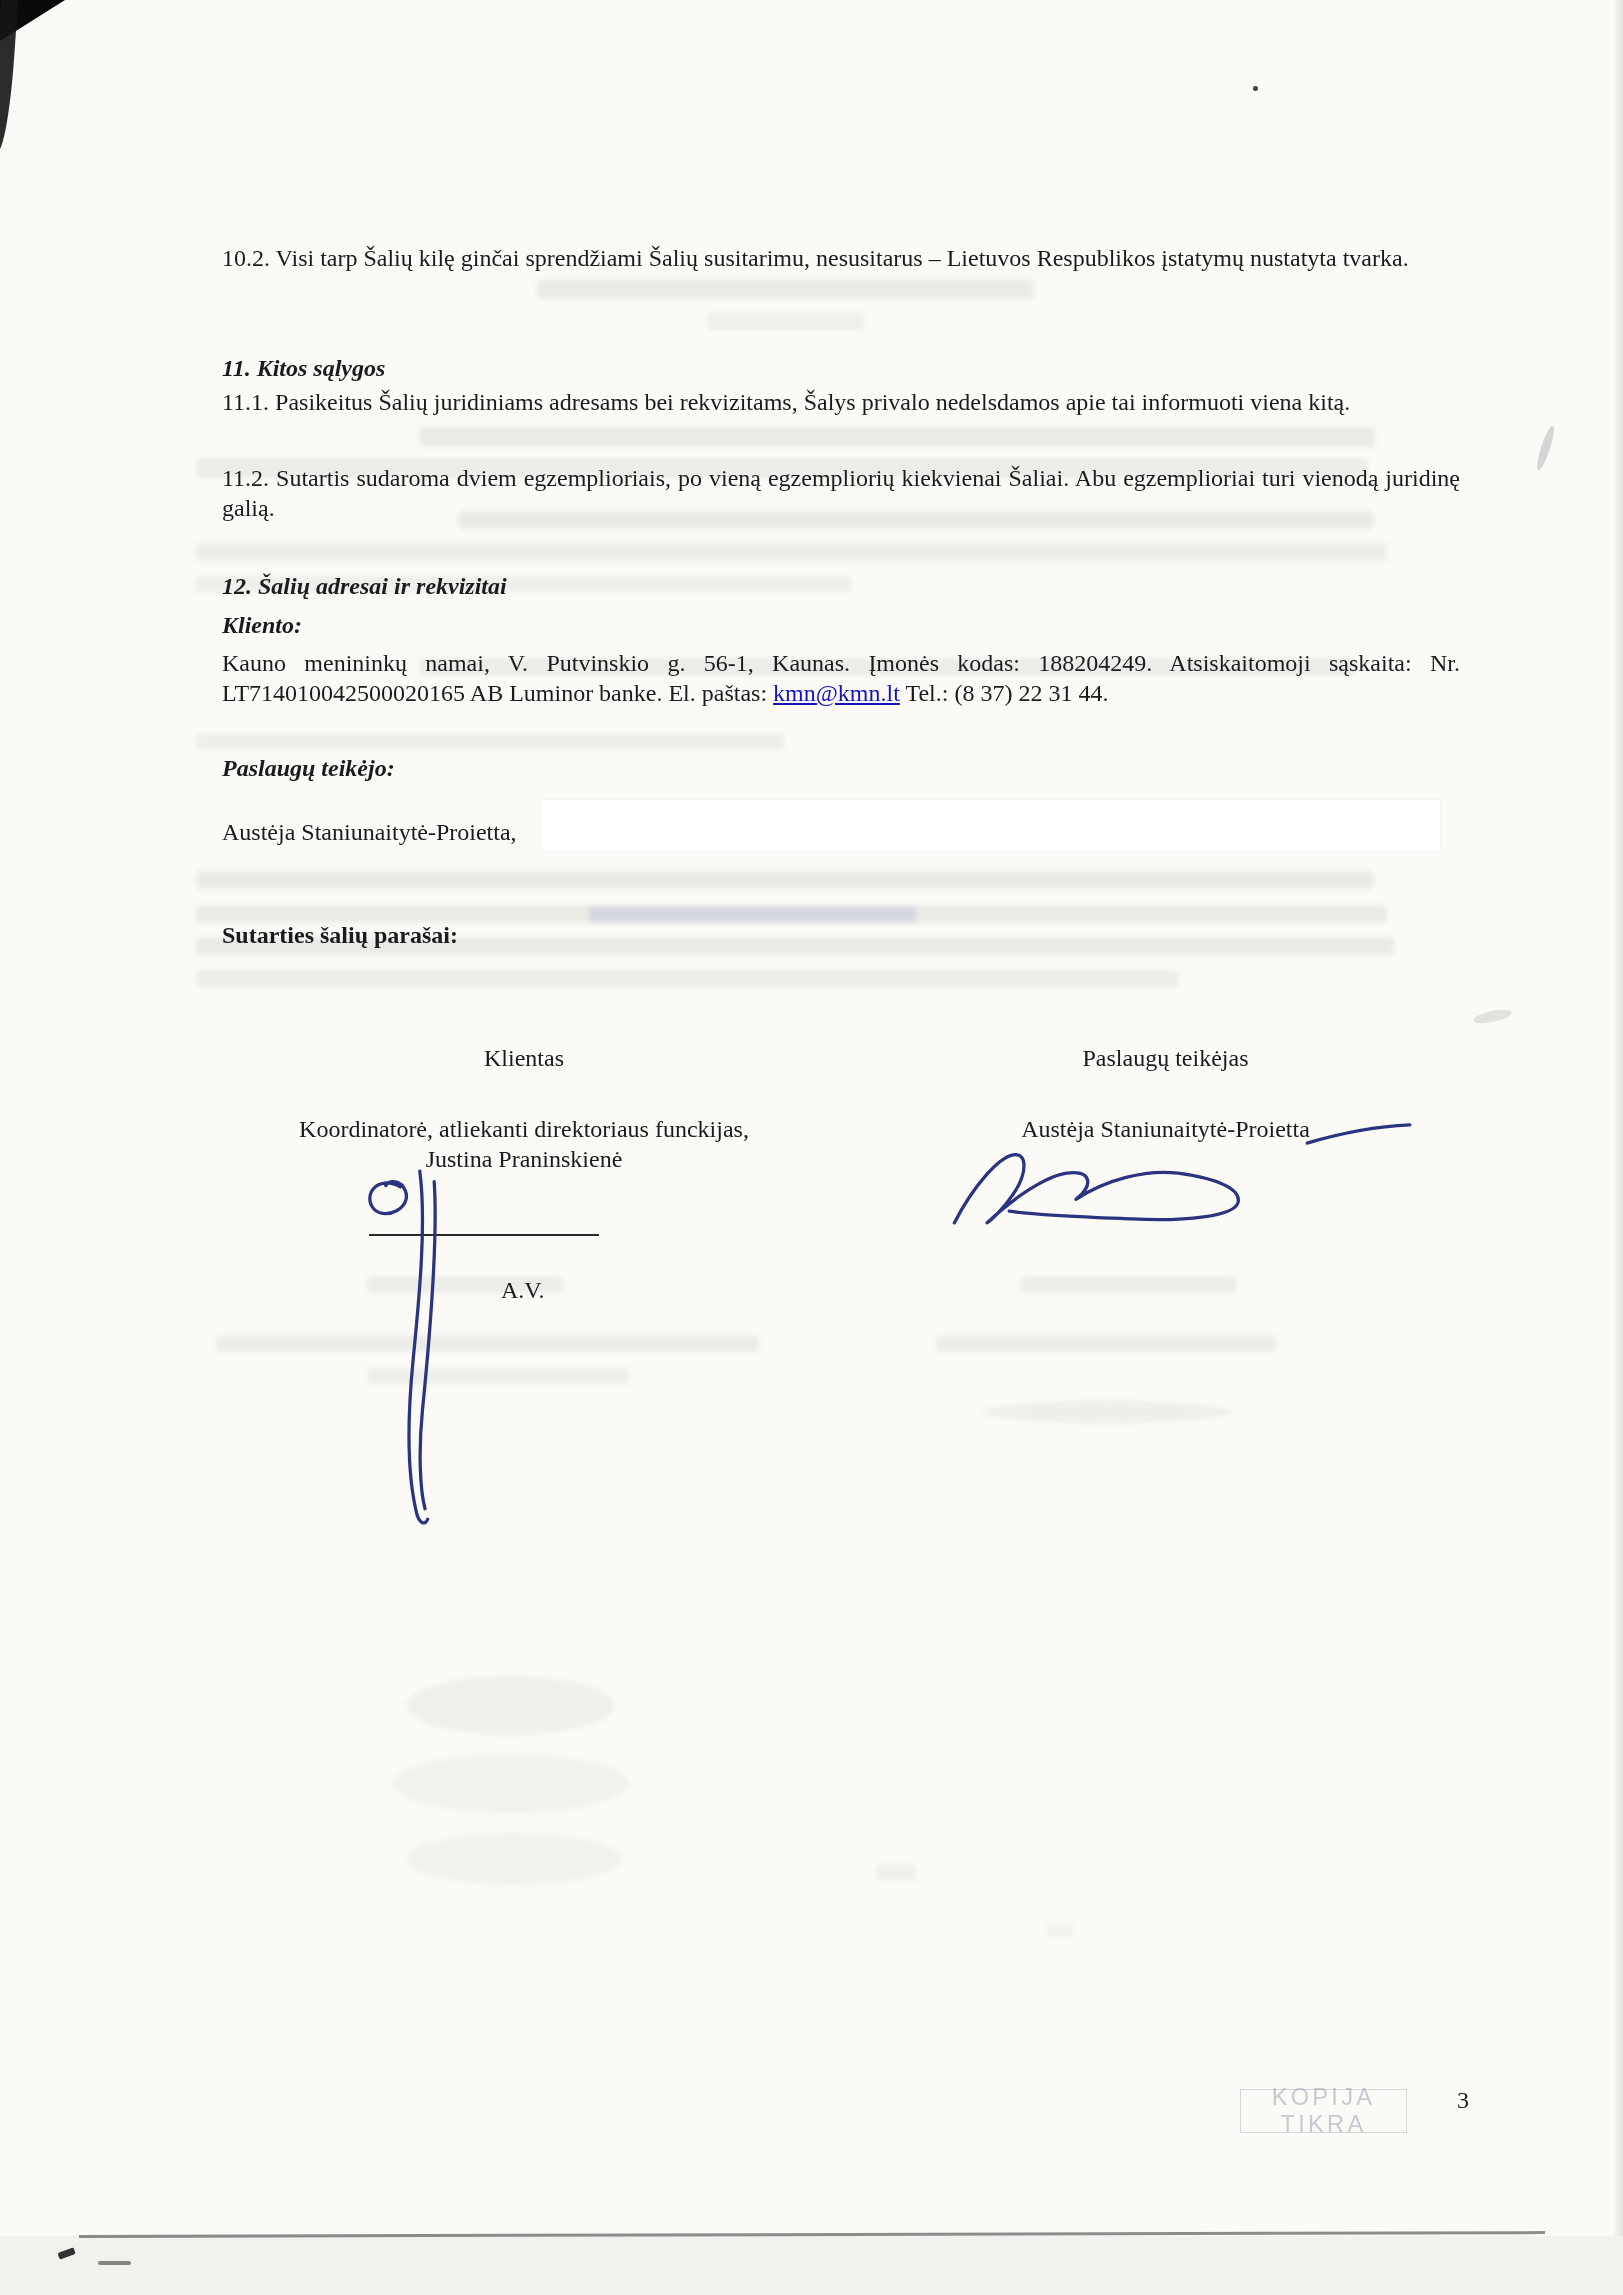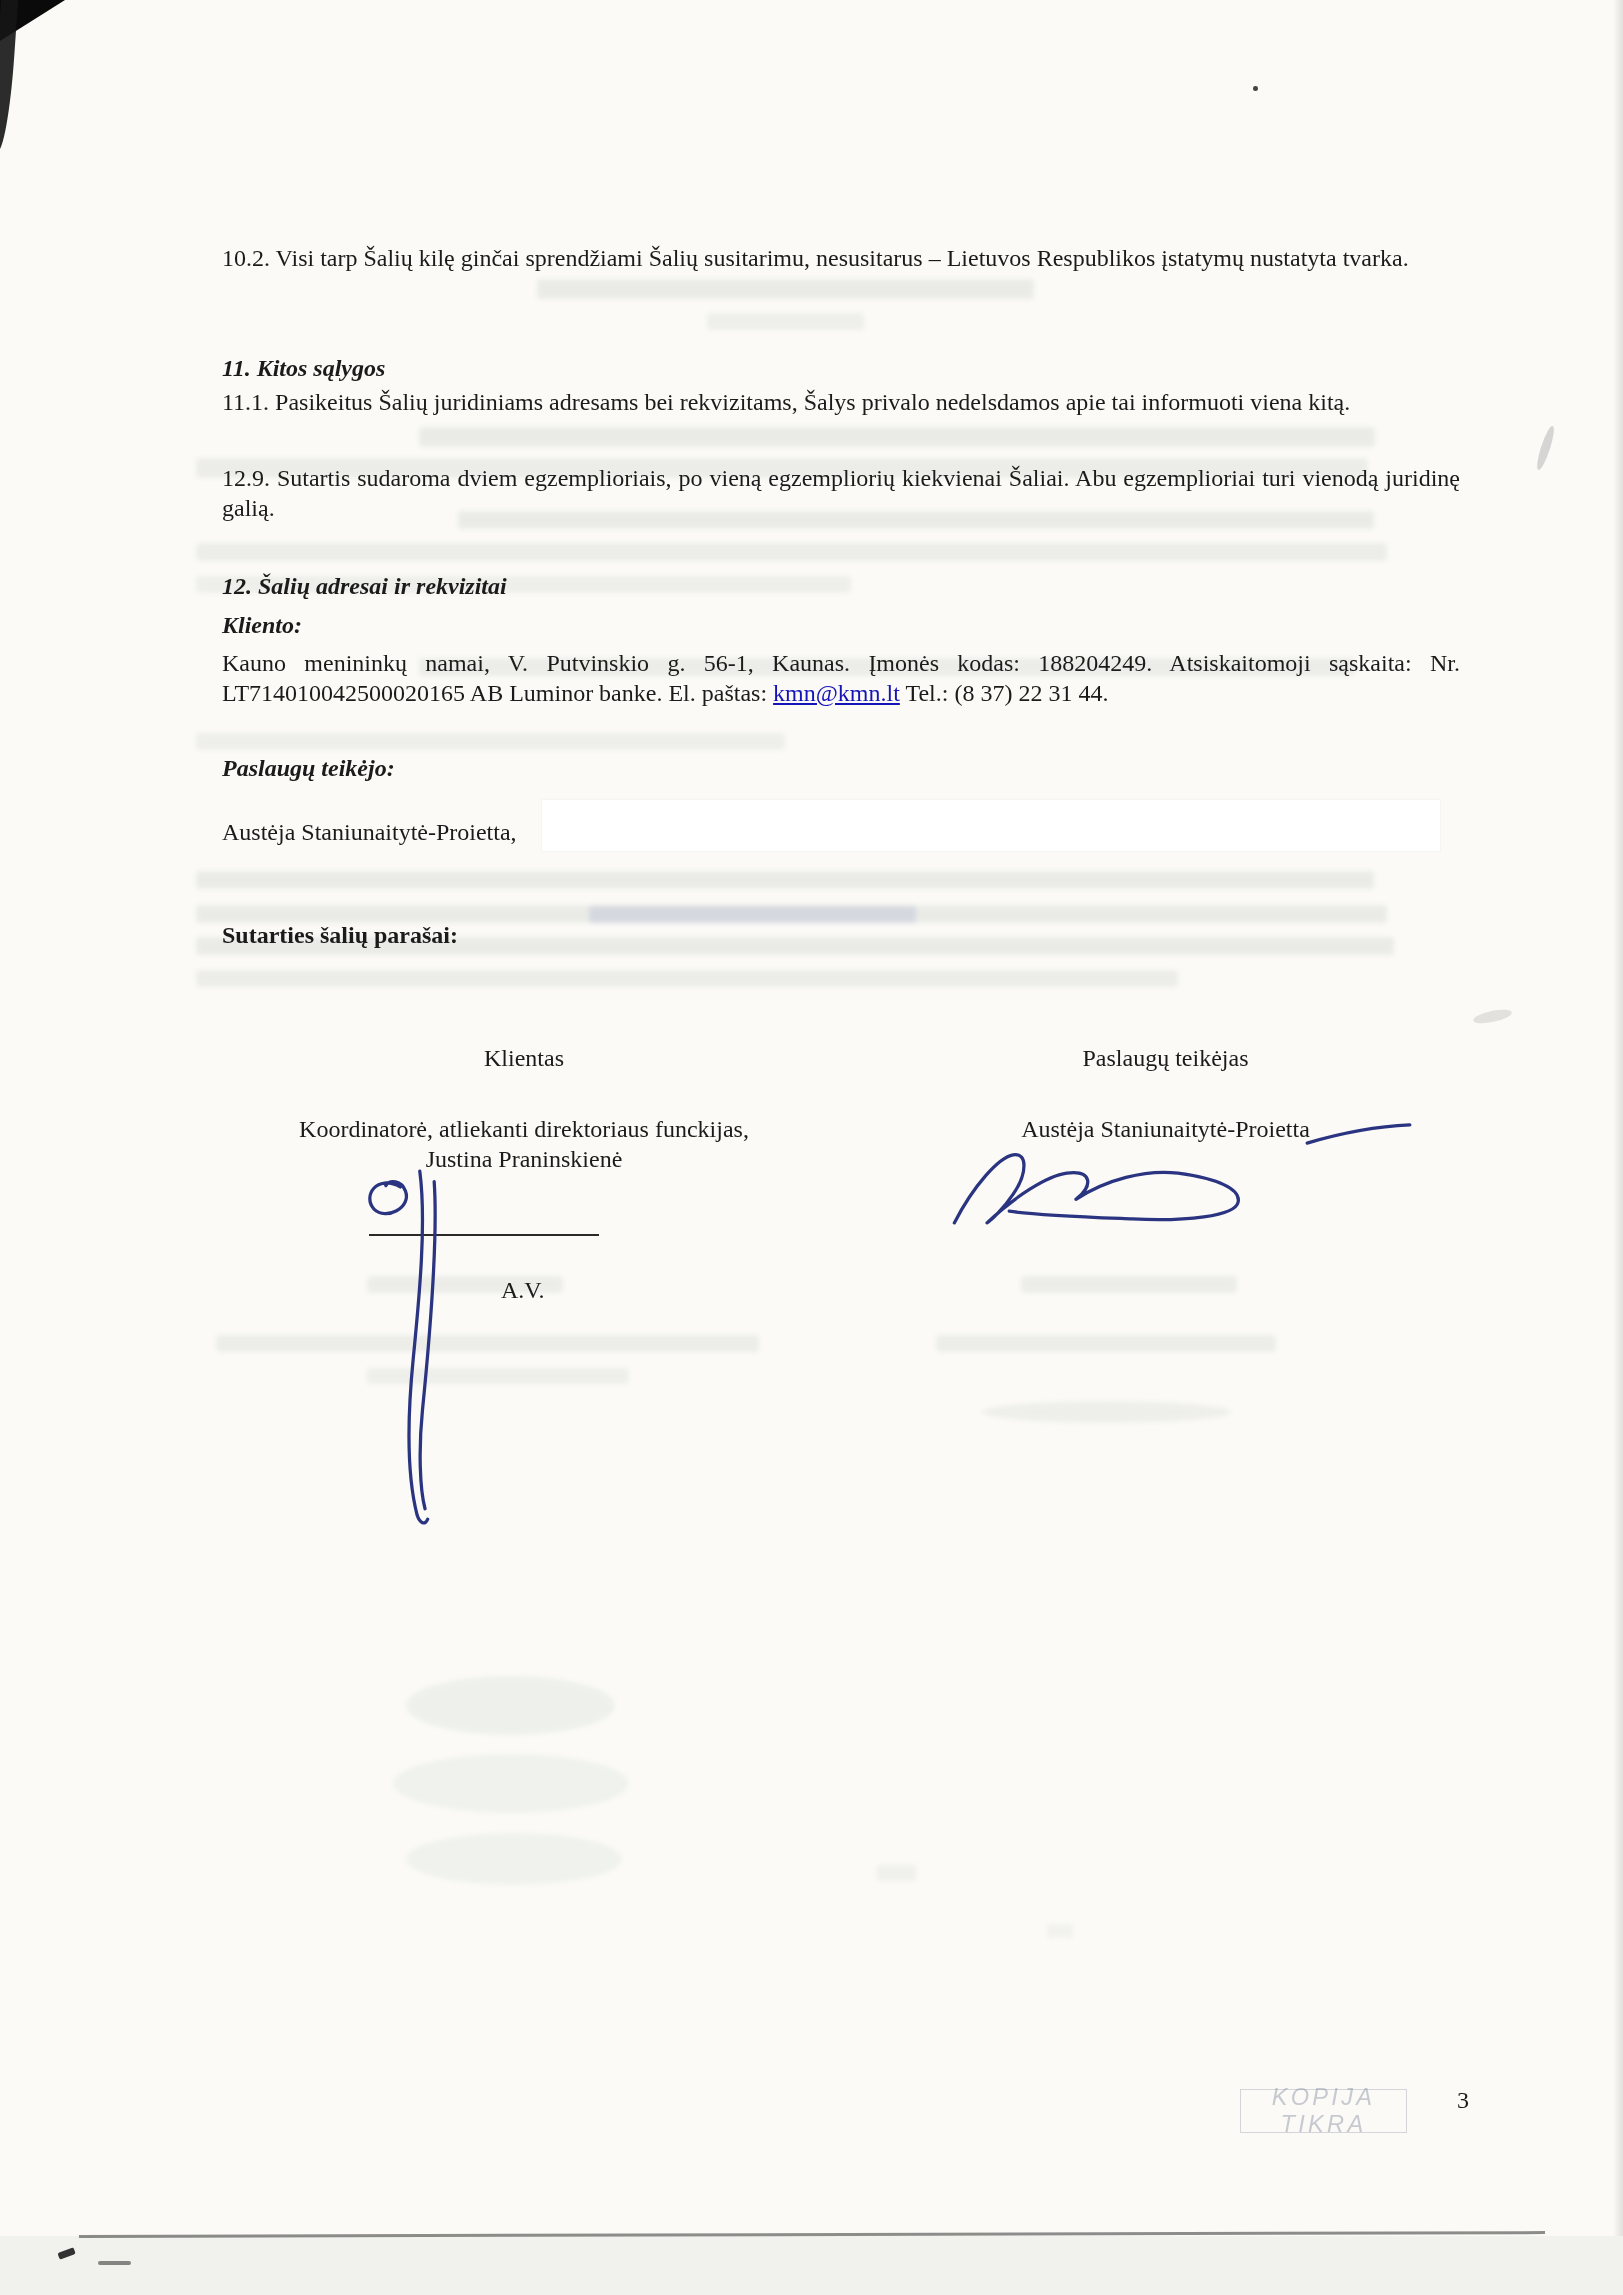--- a/index.html
+++ b/index.html
@@ -27,21 +27,21 @@
   .ghost-green{background:#4a7a5a;border-radius:50%;}
   .sig-line{position:absolute;z-index:4;height:2px;background:#2a2a2a;}
   .sig{position:absolute;z-index:6;}
   .sig path{fill:none;stroke:#2a3480;stroke-width:5;stroke-linecap:round;stroke-linejoin:round;}
   .stamp{
     position:absolute;z-index:3;
     border:1.3px solid rgba(120,130,150,0.30);
     color:rgba(120,130,150,0.40);
     font-size:23.6px;letter-spacing:3.3px;text-align:center;
     font-family:"Liberation Sans","DejaVu Sans",sans-serif;
-    display:flex;align-items:center;justify-content:center;font-style:italic;
+    display:flex;align-items:center;justify-content:center;
   }
   .artifact{position:absolute;z-index:7;}
 </style>
 </head>
 <body>
 
 <div class="page">
 
   <div class="ghost" style="left:537px;top:279px;width:497px;height:19.6px;opacity:.10;"></div>
   <div class="ghost" style="left:707px;top:313px;width:157px;height:17px;opacity:.08;"></div>
@@ -66,21 +66,21 @@
   <div class="ghost ghost-green" style="left:406px;top:1676px;width:209px;height:59px;opacity:.07;"></div>
   <div class="ghost ghost-green" style="left:393px;top:1754px;width:236px;height:59px;opacity:.06;"></div>
   <div class="ghost ghost-green" style="left:406px;top:1833px;width:216px;height:52px;opacity:.06;"></div>
   <div class="ghost" style="left:877px;top:1865px;width:39px;height:15.7px;opacity:.07;"></div>
   <div class="ghost" style="left:1047px;top:1924px;width:26px;height:14.4px;opacity:.06;"></div>
 
   <div class="txt para" style="top:243px;">10.2. Visi tarp Šalių kilę ginčai sprendžiami Šalių susitarimu, nesusitarus – Lietuvos Respublikos įstatymų nustatyta tvarka.</div>
 
   <div class="txt heading" style="left:182px;top:353px;">11. Kitos sąlygos</div>
   <div class="txt para" style="top:387px;">11.1. Pasikeitus Šalių juridiniams adresams bei rekvizitams, Šalys privalo nedelsdamos apie tai informuoti viena kitą.</div>
-  <div class="txt para" style="top:463px;">12.9. Sutartis sudaroma dviem egzemplioriais, po vieną egzempliorių kiekvienai Šaliai. Abu egzemplioriai turi vienodą juridinę galią.</div>
+  <div class="txt para" style="top:463px;">11.2. Sutartis sudaroma dviem egzemplioriais, po vieną egzempliorių kiekvienai Šaliai. Abu egzemplioriai turi vienodą juridinę galią.</div>
 
   <div class="txt heading" style="left:182px;top:571px;">12. Šalių adresai ir rekvizitai</div>
   <div class="txt heading" style="left:182px;top:610px;">Kliento:</div>
 
   <div class="txt para" style="top:648px;font-family:Liberation Serif, serif;"><span>Kauno menininkų namai, V. Putvinskio g. 56-1, Kaunas. Įmonės kodas: 188204249. Atsiskaitomoji sąskaita: Nr. LT714010042500020165 AB Luminor banke. El. paštas: </span><a class="email">kmn@kmn.lt</a><span> Tel.: (8 37) 22 31 44.</span></div>
 
   <div class="txt heading" style="left:182px;top:753px;">Paslaugų teikėjo:</div>
 
   <div class="txt" style="left:182px;top:817px;">Austėja Staniunaitytė-Proietta,</div>
   <div class="redaction" style="left:542px;top:800px;width:898px;height:51px;"></div>

